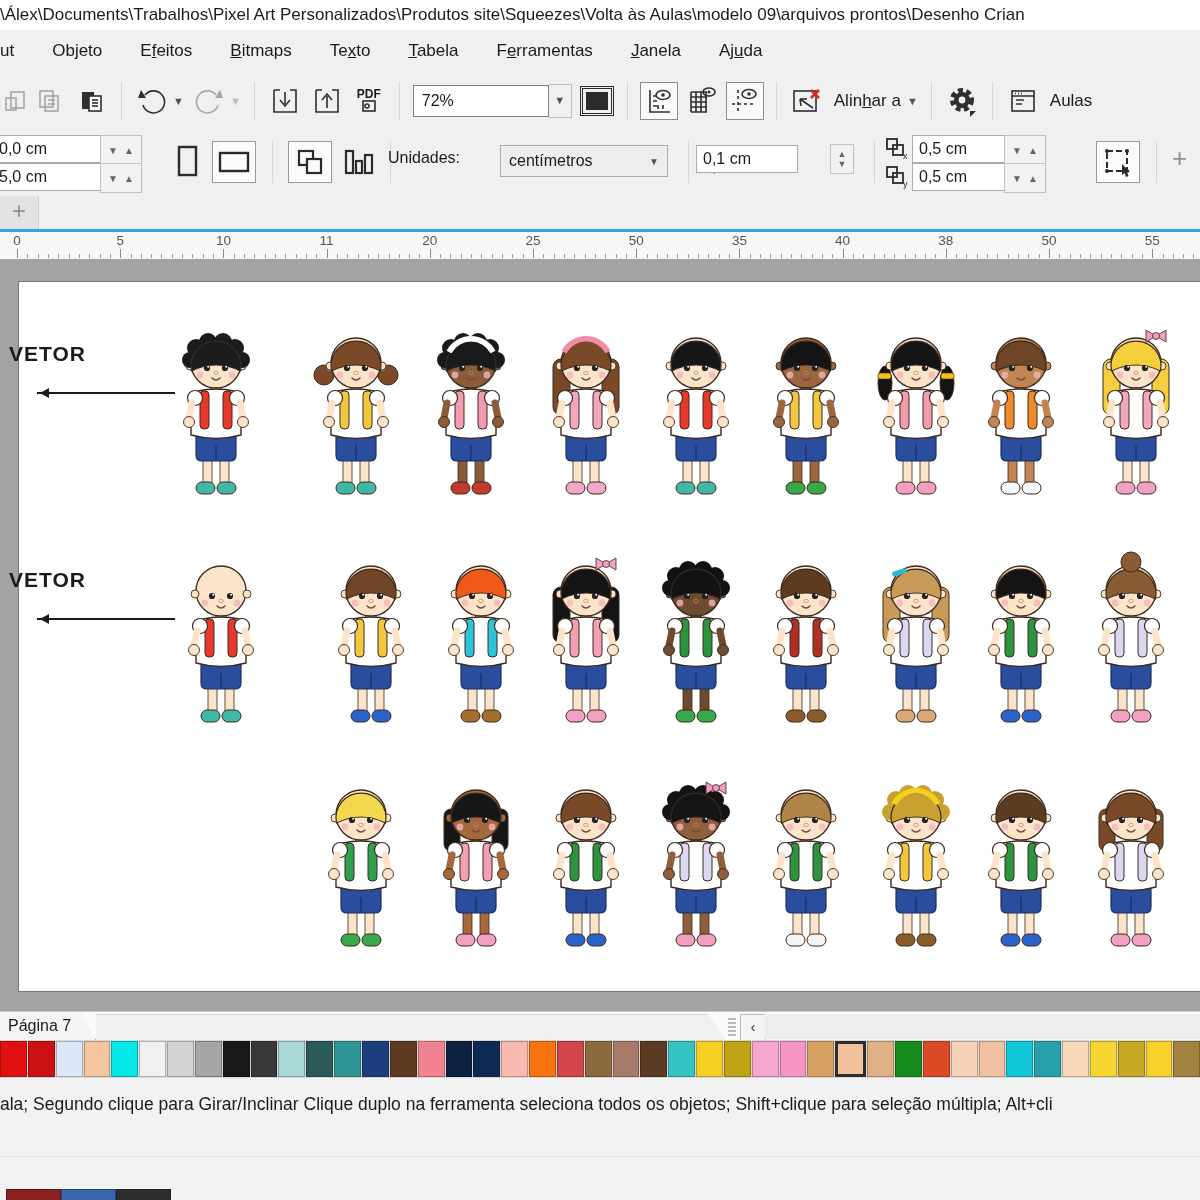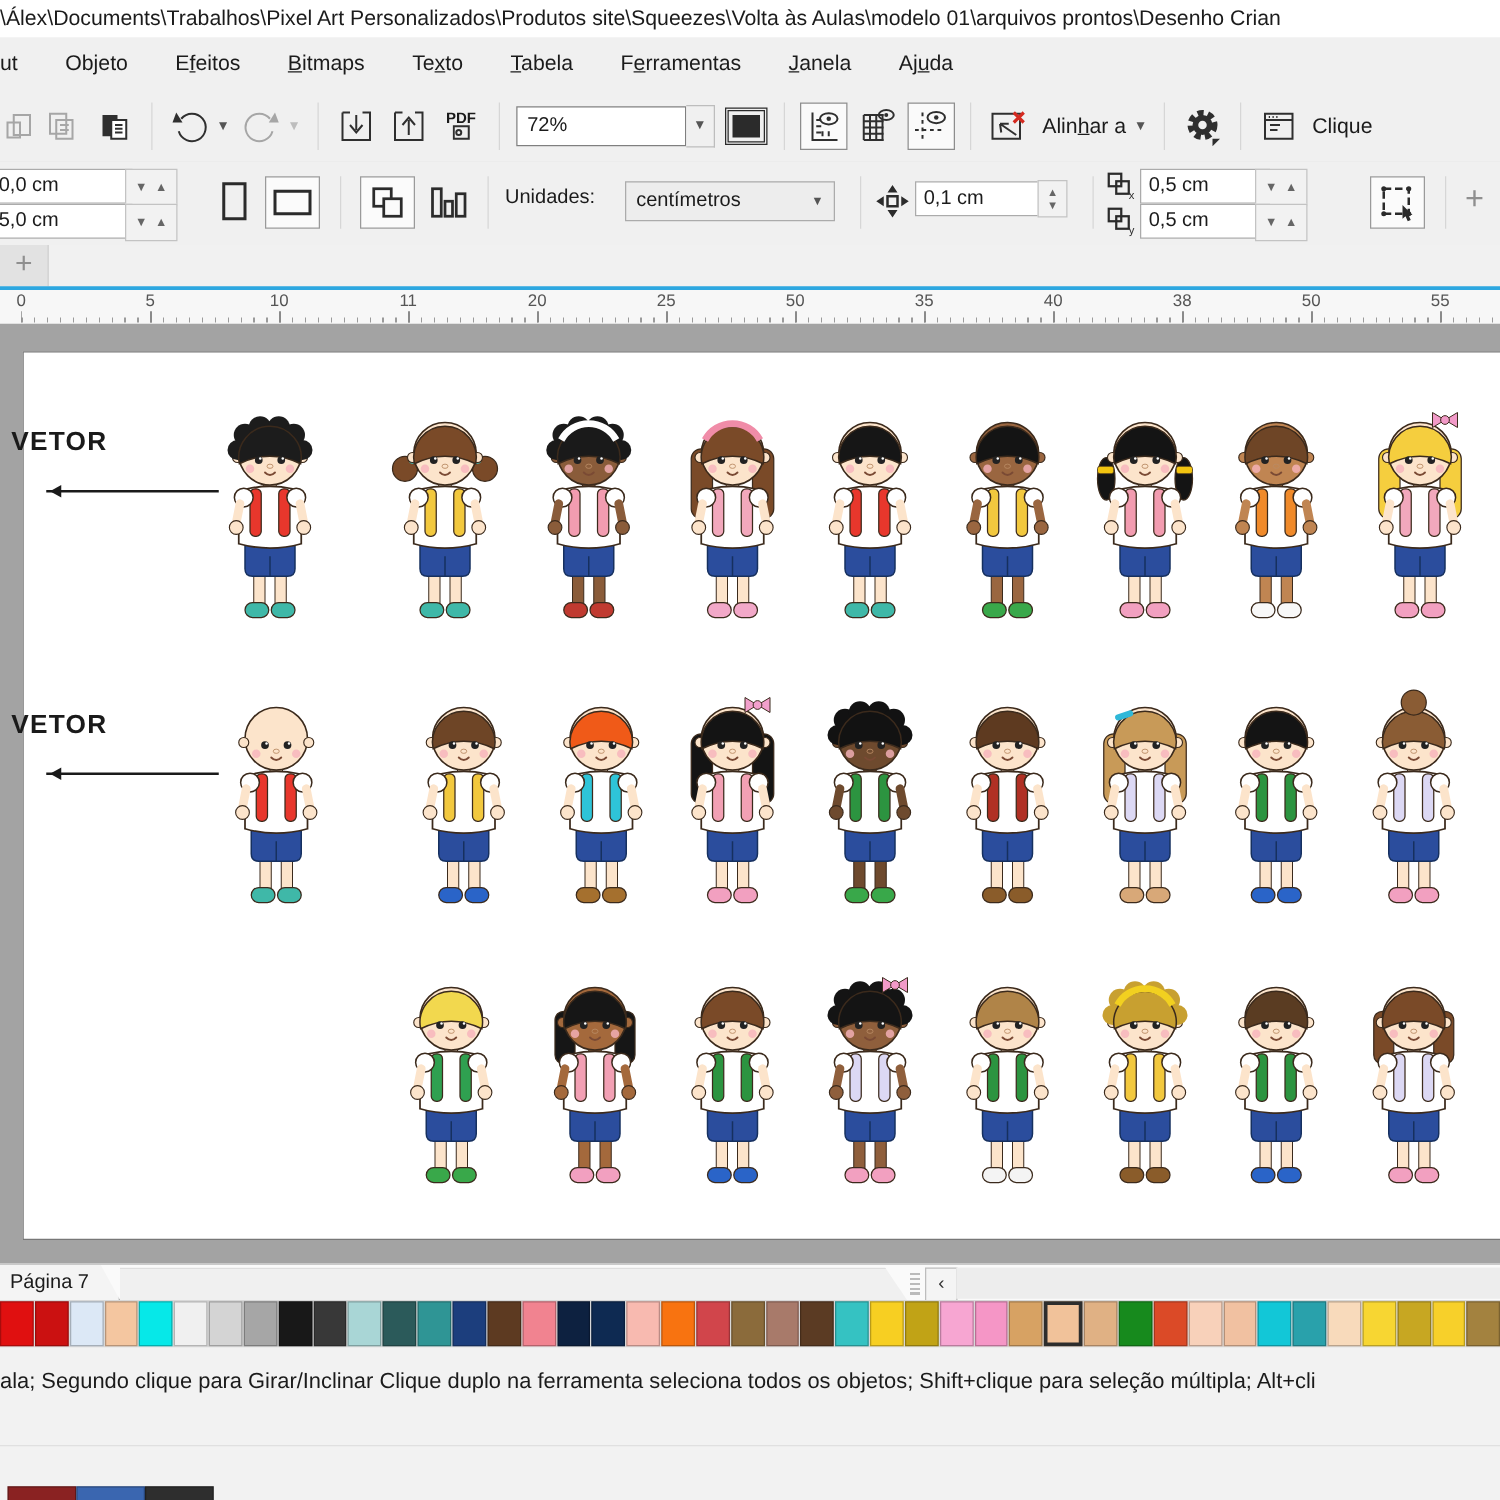--- a/index.html
+++ b/index.html
@@ -72,21 +72,21 @@
   #statusbar{top:1078px;height:151px;background:#f2f2f2;font-size:17.5px;}
   #statustext{position:absolute;top:16px;left:0;white-space:nowrap;overflow:hidden;width:1200px;}
   #statusline{position:absolute;top:78px;left:0;right:0;height:1px;background:#e0e0e0;}
   .docswatch{position:absolute;bottom:0;width:55px;height:40px;border:1px solid rgba(0,0,0,.3);box-sizing:border-box;}
   .ic{stroke:#2f2f2f;fill:none;stroke-width:1.6;}
 </style>
 </head>
 <body>
 
 <div class="row" id="titlebar">
-  <span>\Álex\Documents\Trabalhos\Pixel Art Personalizados\Produtos site\Squeezes\Volta às Aulas\modelo 01\arquivos prontos\Desenho Crian</span>
+  <span>\Álex\Documents\Trabalhos\Pixel Art Personalizados\Produtos site\Squeezes\Volta às Aulas\modelo 09\arquivos prontos\Desenho Crian</span>
 </div>
 
 <div class="row" id="menubar">
     <span class="menu-item">ut</span>
     <span class="menu-item">Ob<u>j</u>eto</span>
     <span class="menu-item">E<u>f</u>eitos</span>
     <span class="menu-item"><u>B</u>itmaps</span>
     <span class="menu-item">Te<u>x</u>to</span>
     <span class="menu-item"><u>T</u>abela</span>
     <span class="menu-item">F<u>e</u>rramentas</span>
@@ -203,21 +203,21 @@
       </svg>
     </span>
   <span class="sep"></span>
   <span class="tb-btn">
     <svg width="30" height="30">
         <rect x="4" y="5" width="22" height="20" class="ic"></rect>
         <path d="M4,10 h22 M7,7.5 h1 M10,7.5 h1 M13,7.5 h1" class="ic" stroke-width="1.4"></path>
         <path d="M8,14 h8 M8,18 h6" class="ic" stroke-width="2"></path>
       </svg>
     </span>
-  <span class="tb-label">Clique</span>
+  <span class="tb-label">Aulas</span>
 </div>
 
 <div class="row" id="propbar">
   <span class="abs spinfield" style="left:-8px;top:6px;width:100px;">0,0 cm</span>
   <span class="abs spin-lr" style="left:100px;top:6px;width:40px;">
       <span>▼</span>
       <span>▲</span>
     </span>
   <span class="abs spinfield" style="left:-8px;top:34px;width:100px;">5,0 cm</span>
   <span class="abs spin-lr" style="left:100px;top:34px;width:40px;">
@@ -245,34 +245,34 @@
     </span>
   <span class="abs" style="left:342px;top:18px;">
     <svg width="34" height="30">
         <rect x="4" y="4" width="7" height="22" fill="none" stroke="#2b2b2b" stroke-width="2.2"></rect>
         <rect x="14" y="14" width="6" height="12" fill="none" stroke="#2b2b2b" stroke-width="2.2"></rect>
         <rect x="23" y="8" width="7" height="18" fill="none" stroke="#2b2b2b" stroke-width="2.2"></rect>
       </svg></span>
 
   <span class="abs" style="left:390px;top:12px;width:1px;height:42px;background:#d6d6d6;"></span>
 
-  <span class="abs" style="left:404px;top:20px;text-align:center;">Unidades:</span>
+  <span class="abs" style="left:388px;top:20px;text-align:center;">Unidades:</span>
   <span class="abs combo" style="left:500px;top:16px;width:150px;">
     <span>centímetros</span>
     <span style="font-size:10px;color:#555;">▼</span>
   </span>
 
   <span class="abs" style="left:688px;top:12px;width:1px;height:42px;background:#d6d6d6;"></span>
 
   <span class="abs" style="left:700px;top:18px;">
     <svg width="28" height="28">
         <rect x="10" y="10" width="8" height="8" fill="none" stroke="#2b2b2b" stroke-width="2"></rect>
         <path d="M14,1 l-4,6 h8 Z M14,27 l-4,-6 h8 Z M1,14 l6,-4 v8 Z M27,14 l-6,-4 v8 Z" fill="#2b2b2b"></path>
       </svg></span>
-  <span class="abs spinfield" style="left:696px;top:16px;width:88px;margin-left:36px;">0,1 cm</span>
+  <span class="abs spinfield" style="left:696px;top:16px;width:88px;">0,1 cm</span>
   <span class="abs spin-ud" style="left:830px;top:15px;">
       <span>▲</span>
       <span>▼</span>
     </span>
 
   <span class="abs" style="left:874px;top:12px;width:1px;height:42px;background:#d6d6d6;"></span>
 
   <span class="abs" style="left:884px;top:8px;">
     <svg width="26" height="24">
         <rect x="3" y="2" width="10" height="10" fill="none" stroke="#2b2b2b" stroke-width="1.8"></rect>

